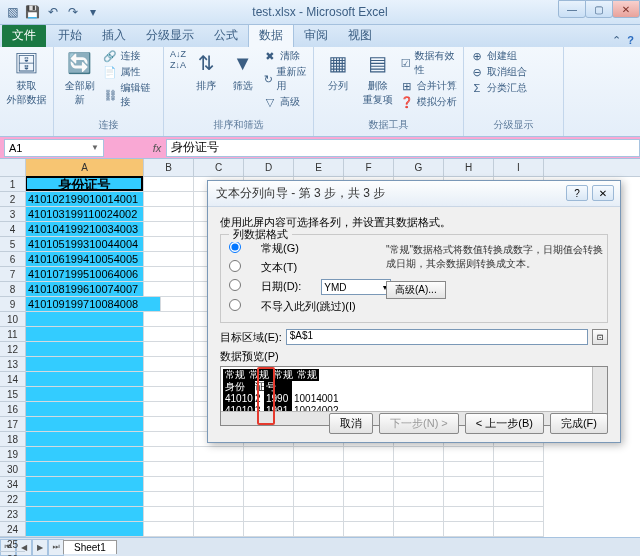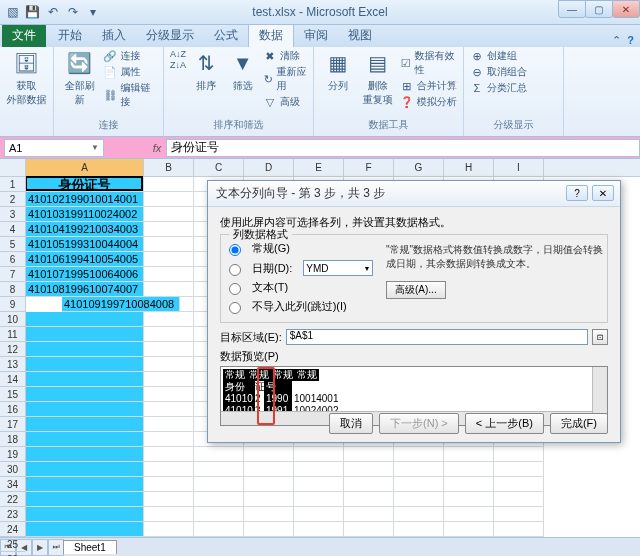--- a/index.html
+++ b/index.html
@@ -56,21 +56,21 @@
 
 
 .wizard { position: absolute; left: 191px; top: 180px; width: 414px; height: 263px; background: #f0f0f0; border: 1px solid #7a98b7; box-shadow: 2px 2px 8px rgba(0,0,0,0.3); font-size: 11px; margin-left: 16px; }
 .wiz-title { height: 26px; background: linear-gradient(#fdfefe,#e6eef7); border-bottom: 1px solid #c9d6e5; display: flex; align-items: center; padding: 0 8px; color: #333; font-size: 12px; }
 .wiz-win { position: absolute; right: 6px; top: 4px; display: flex; gap: 4px; }
 .wiz-win-btn { width: 22px; height: 16px; border: 1px solid #9bb8d6; background: linear-gradient(#f5faff,#d9e7f5); border-radius: 2px; display: flex; align-items: center; justify-content: center; font-size: 10px; }
 .wiz-body { padding: 8px 12px; }
 .fieldset { border: 1px solid #c9c9c9; padding: 6px 8px 8px; margin-top: 4px; position: relative; }
 .legend { position: absolute; top: -8px; left: 8px; background: #f0f0f0; padding: 0 4px; font-size: 11px; }
 .radio-col { display: flex; flex-direction: column; gap: 4px; }
-.radio-row { display: flex; align-items: flex-end; gap: 11px; }
+.radio-row { display: flex; align-items: flex-start; gap: 20px; }
 .radio-row input[type=radio] { width: 12px; height: 12px; }
 .date-combo { width: 70px; height: 16px; border: 1px solid #7a98b7; background: #fff; font-size: 10px; padding: 0 2px; display: inline-flex; align-items: center; justify-content: space-between; }
 .desc-box { position: absolute; left: 165px; top: 8px; width: 225px; font-size: 10px; color: #333; }
 .adv-btn { margin-top: 10px; padding: 1px 8px; border: 1px solid #888; background: linear-gradient(#fdfdfd,#e3e3e3); font-size: 10px; }
 .target-row { margin-top: 6px; display: flex; align-items: center; gap: 4px; }
 .target-input { flex: 1; height: 16px; border: 1px solid #7a98b7; background: #fff; padding: 0 3px; font-size: 10px; }
 .range-btn { width: 16px; height: 16px; border: 1px solid #888; background: linear-gradient(#fdfdfd,#e3e3e3); font-size: 8px; }
 .preview-label { margin-top: 4px; font-size: 11px; }
 .preview-box { margin-top: 2px; height: 60px; border: 1px solid #888; background: #fff; overflow: hidden; position: relative; font-family: SimSun, monospace; font-size: 10px; }
 .preview-inner { padding: 2px; line-height: 12px; }
@@ -294,21 +294,21 @@
       </div>
     <div class="cells" id="cells">
         <div class="cell selcol hdr-cell" style="left: 0px; top: 0px; width: 118px; height: 15px;">身份证号</div>
         <div class="cell selcol" style="left: 0px; top: 15px; width: 118px; height: 15px;">410102199010014001</div>
         <div class="cell selcol" style="left: 0px; top: 30px; width: 118px; height: 15px;">410103199110024002</div>
         <div class="cell selcol" style="left: 0px; top: 45px; width: 118px; height: 15px;">410104199210034003</div>
         <div class="cell selcol" style="left: 0px; top: 60px; width: 118px; height: 15px;">410105199310044004</div>
         <div class="cell selcol" style="left: 0px; top: 75px; width: 118px; height: 15px;">410106199410054005</div>
         <div class="cell selcol" style="left: 0px; top: 90px; width: 118px; height: 15px;">410107199510064006</div>
         <div class="cell selcol" style="left: 0px; top: 105px; width: 118px; height: 15px;">410108199610074007</div>
-        <div class="cell selcol" style="left: 0px; top: 120px; width: 118px; height: 15px; margin-left: 36px;">410109199710084008</div>
+        <div class="cell selcol" style="left: 0px; top: 120px; width: 135px; height: 15px;">410109199710084008</div>
         <div class="cell selcol" style="left: 0px; top: 135px; width: 118px; height: 15px;"></div>
         <div class="cell selcol" style="left: 0px; top: 150px; width: 118px; height: 15px;"></div>
         <div class="cell selcol" style="left: 0px; top: 165px; width: 118px; height: 15px;"></div>
         <div class="cell selcol" style="left: 0px; top: 180px; width: 118px; height: 15px;"></div>
         <div class="cell selcol" style="left: 0px; top: 195px; width: 118px; height: 15px;"></div>
         <div class="cell selcol" style="left: 0px; top: 210px; width: 118px; height: 15px;"></div>
         <div class="cell selcol" style="left: 0px; top: 225px; width: 118px; height: 15px;"></div>
         <div class="cell selcol" style="left: 0px; top: 240px; width: 118px; height: 15px;"></div>
         <div class="cell selcol" style="left: 0px; top: 255px; width: 118px; height: 15px;"></div>
         <div class="cell selcol" style="left: 0px; top: 270px; width: 118px; height: 15px;"></div>
@@ -537,32 +537,32 @@
     <div>使用此屏内容可选择各列，并设置其数据格式。</div>
     <div class="fieldset">
       <span class="legend">列数据格式</span>
       <div class="radio-col">
         <label class="radio-row">
             <input type="radio" checked="" style="">
             <span>常规(G)</span>
           </label>
         <label class="radio-row">
             <input type="radio" style="">
+            <span>文本(T)</span>
+          </label>
+        <label class="radio-row">
+            <input type="radio" style="">
             <span>日期(D):</span>
           <span class="date-combo">
               <span>YMD</span>
               <span style="font-size:7px">▼</span>
             </span>
         </label>
         <label class="radio-row">
             <input type="radio" style="">
-            <span>文本(T)</span>
-          </label>
-        <label class="radio-row">
-            <input type="radio" style="">
             <span>不导入此列(跳过)(I)</span>
           </label>
       </div>
       <div class="desc-box">
         <div>"常规"数据格式将数值转换成数字，日期值会转换成日期，其余数据则转换成文本。</div>
         <button class="adv-btn">高级(A)...</button>
       </div>
     </div>
     <div class="target-row">
       <span>目标区域(E):</span>

